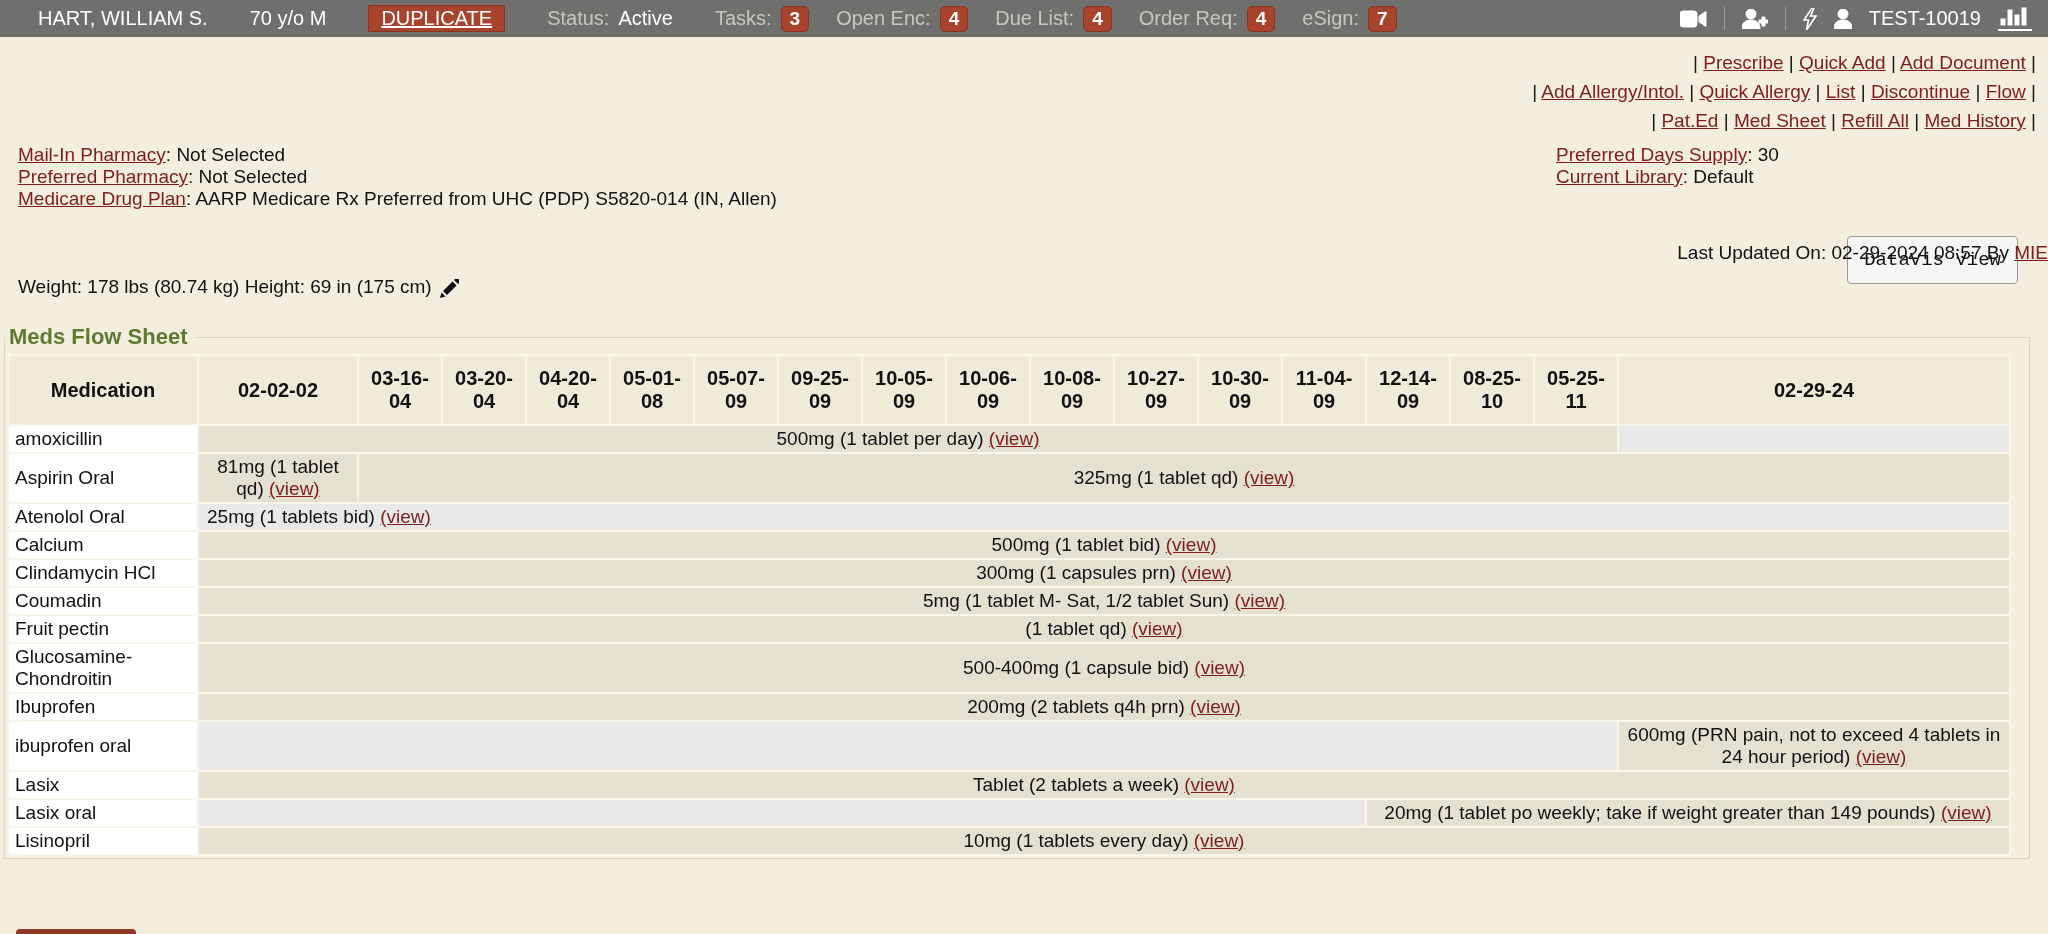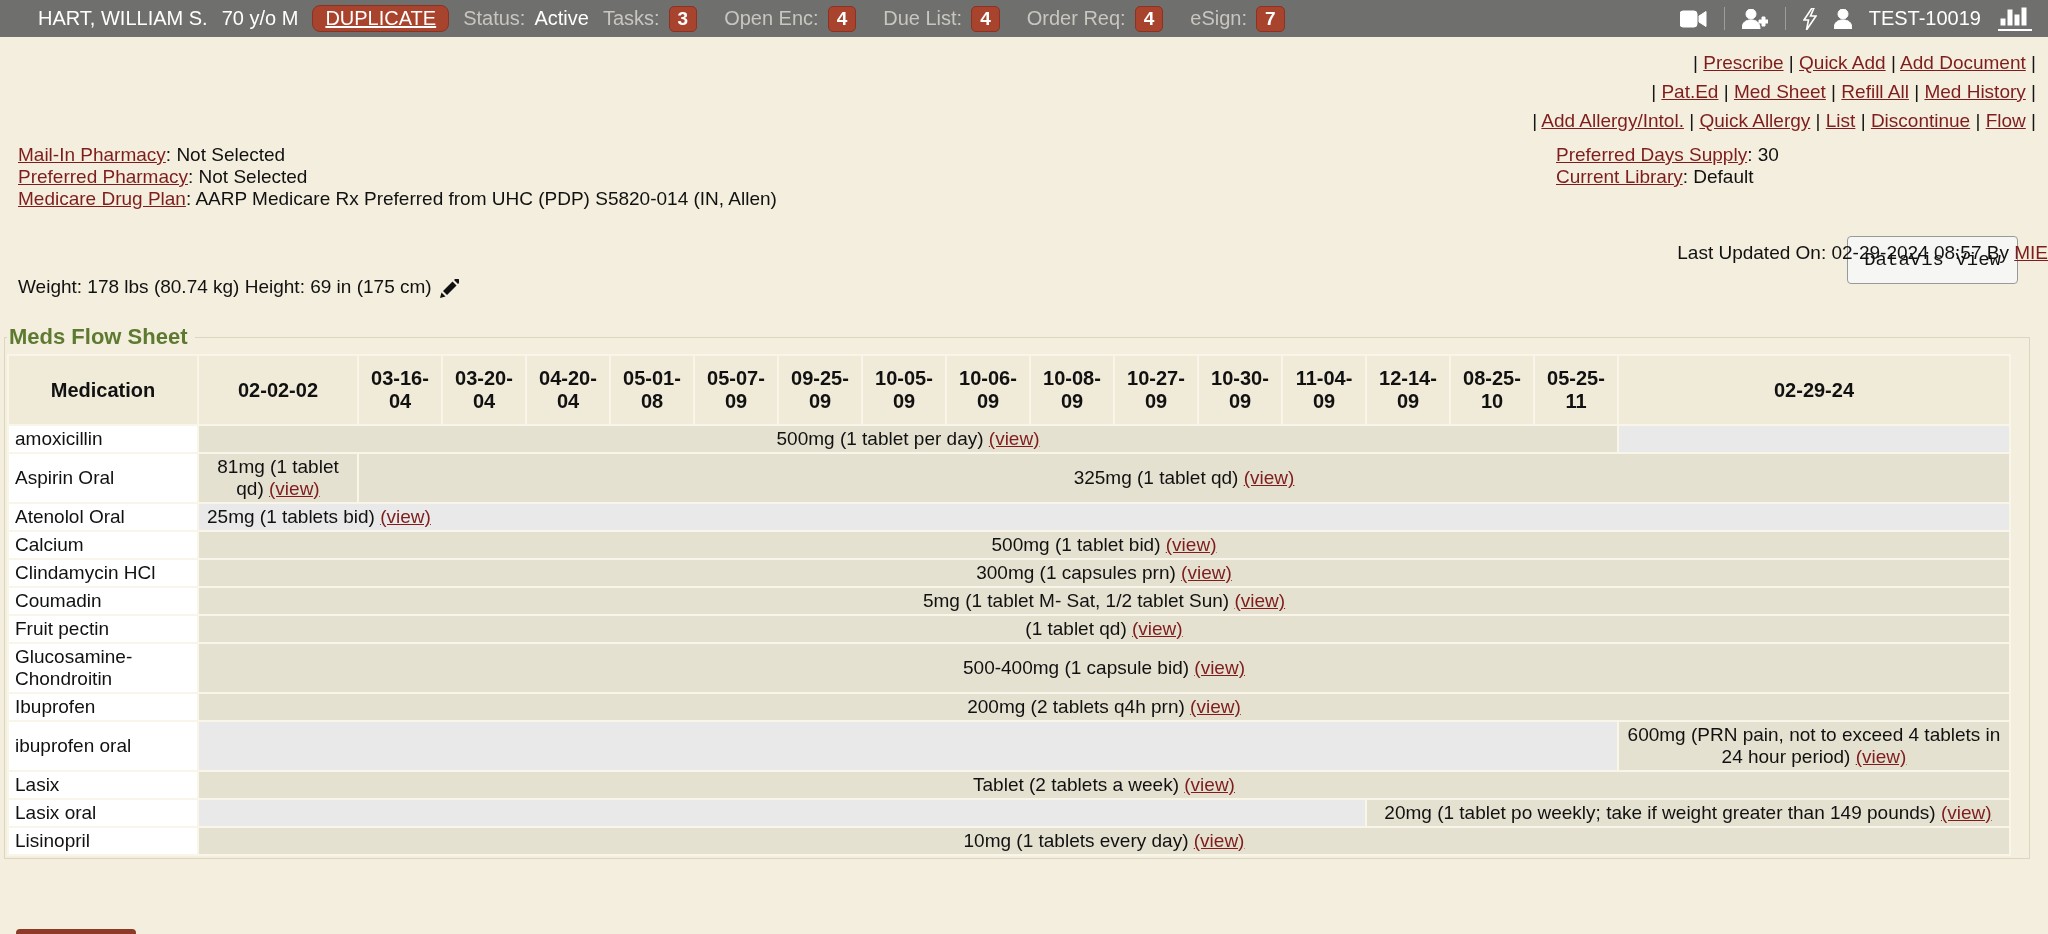--- a/index.html
+++ b/index.html
@@ -11,28 +11,28 @@
   html,body{margin:0;padding:0}
   body{
     width:2048px;height:934px;overflow:hidden;position:relative;
     background:var(--pagebg);color:#111;
     font-family:"Liberation Sans","DejaVu Sans",sans-serif;font-size:19px;
   }
   a{color:#7f1d1d;text-decoration:underline;cursor:pointer}
 
   
   .topbar{height:37px;background:var(--topbar);display:flex;align-items:center;
-    color:#fff;font-size:20px;padding:0 16px 0 38px;gap:14px;white-space:nowrap}
+    color:#fff;font-size:20px;padding:0 16px 0 38px;gap:42px;white-space:nowrap}
   .tb-group{display:flex;align-items:center;gap:9px}
   .tb-label{color:#c9c6c0}
   .tb-value{color:#fff}
   .badge{background:var(--red);color:#fff;font-weight:bold;border-radius:5px;
     padding:0px 8px;border:1px solid var(--redborder);font-size:19px;line-height:24px}
   .dup{background:var(--red);color:#fff;text-decoration:underline;
-    padding:1px 12px;border-radius:8px;border:1px solid var(--redborder);font-size:20px}
+    padding:1px 12px;border-radius:1px;border:1px solid var(--redborder);font-size:20px}
   .tb-right{margin-left:auto;display:flex;align-items:center;gap:17px}
   .tb-sep{width:1px;height:23px;background:#9d9d9a}
   .tb-ico{display:inline-flex;align-items:center;cursor:pointer}
   .tb-ico svg{fill:#fff;stroke:#fff}
   .chart-ico{border-bottom:2px solid #fff;padding:0 2px 3px}
 
   
   .quick-links{text-align:right;padding:11px 12px 0 0;line-height:29px;color:#151515}
 
   
@@ -130,22 +130,22 @@
           <rect x="8" y="4" width="4" height="15"></rect>
           <rect x="15" y="9" width="4" height="10"></rect>
           <rect x="22" y="2" width="4" height="17"></rect>
         </svg>
     </span>
   </span>
 </div>
 
 <div class="quick-links">
     <div>| <a>Prescribe</a> | <a>Quick Add</a> | <a>Add Document</a> |</div>
+    <div>| <a>Add Allergy/Intol.</a> | <a>Quick Allergy</a> | <a>List</a> | <a>Discontinue</a> | <a>Flow</a> |</div>
     <div>| <a>Pat.Ed</a> | <a>Med Sheet</a> | <a>Refill All</a> | <a>Med History</a> |</div>
-    <div>| <a>Add Allergy/Intol.</a> | <a>Quick Allergy</a> | <a>List</a> | <a>Discontinue</a> | <a>Flow</a> |</div>
   </div>
 
 <div class="info-row">
   <div>
       <div><a>Mail-In Pharmacy</a><span>: Not Selected</span></div>
       <div><a>Preferred Pharmacy</a><span>: Not Selected</span></div>
       <div><a>Medicare Drug Plan</a><span>: AARP Medicare Rx Preferred from UHC (PDP) S5820-014 (IN, Allen)</span></div>
     </div>
   <div class="info-right">
       <div><a>Preferred Days Supply</a><span>: 30</span></div>

